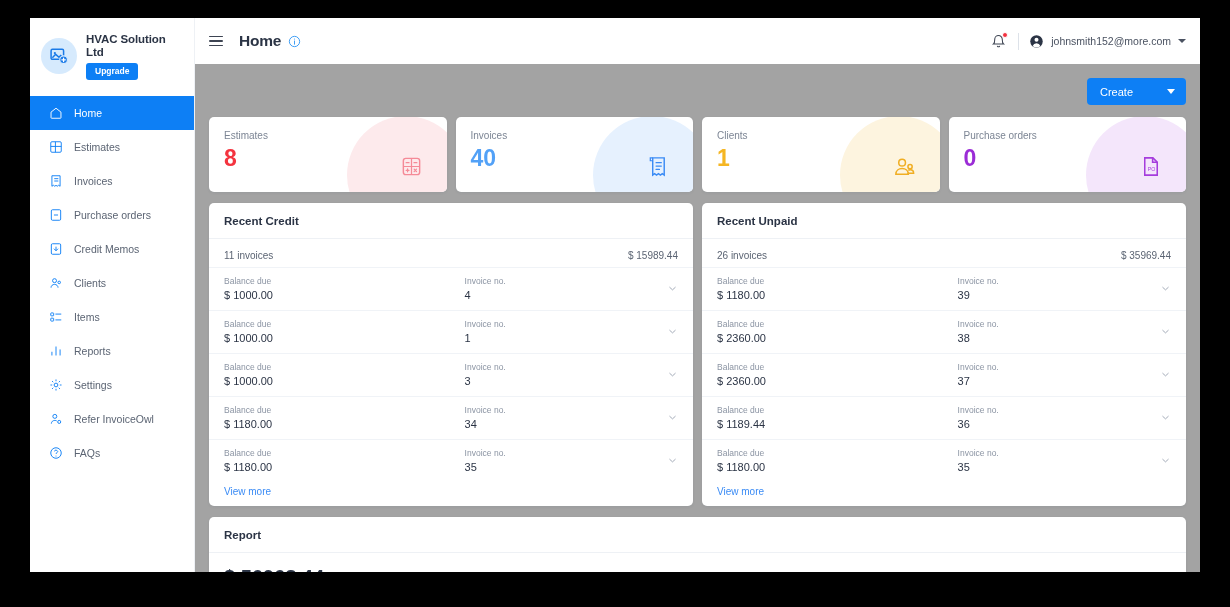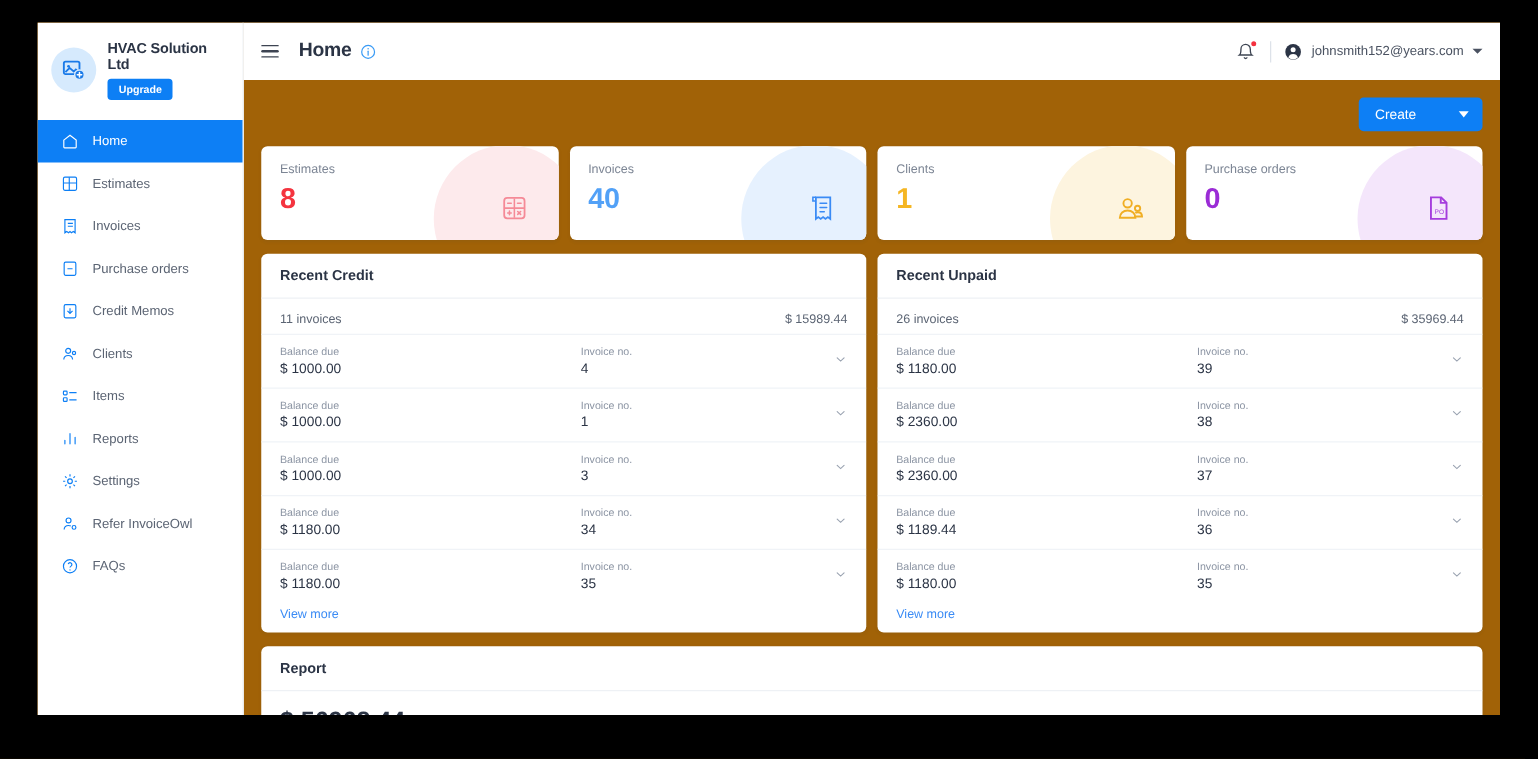--- a/index.html
+++ b/index.html
@@ -6,21 +6,21 @@
   html, body {
     width: 1230px; height: 607px;
     background: #000;
     font-family: "Liberation Sans", sans-serif;
     overflow: hidden;
   }
   #viewport {
     position: absolute;
     left: 30px; top: 18px;
     width: 1170px; height: 554px;
-    background: #a16207;
+    background: #a3a3a3;
     overflow: hidden;
     display: flex;
   }
 
   
   #sidebar {
     width: 165px; height: 100%;
     background: #ffffff;
     flex: 0 0 165px;
     border-right: 1px solid #eef1f5;
@@ -352,21 +352,21 @@
         </span>
         <span class="divider-v"></span>
         <div class="user-box">
           <span class="avatar">
             <svg width="15" height="15" viewBox="0 0 24 24" fill="#2b3445">
               <circle cx="12" cy="12" r="10"></circle>
                 <circle cx="12" cy="9.3" r="3.2" fill="#fff"></circle>
               <path d="M5.8 19.2a6.6 6.6 0 0112.4 0 10 10 0 01-12.4 0z" fill="#fff"></path>
             </svg>
           </span>
-          <span class="user-email">johnsmith152@years.com</span>
+          <span class="user-email">johnsmith152@more.com</span>
           <span class="caret-down"></span>
         </div>
       </div>
     </header>
 
     <div class="content">
 
       <div class="create-row">
         <button class="create-btn">
           <span>Create</span>

